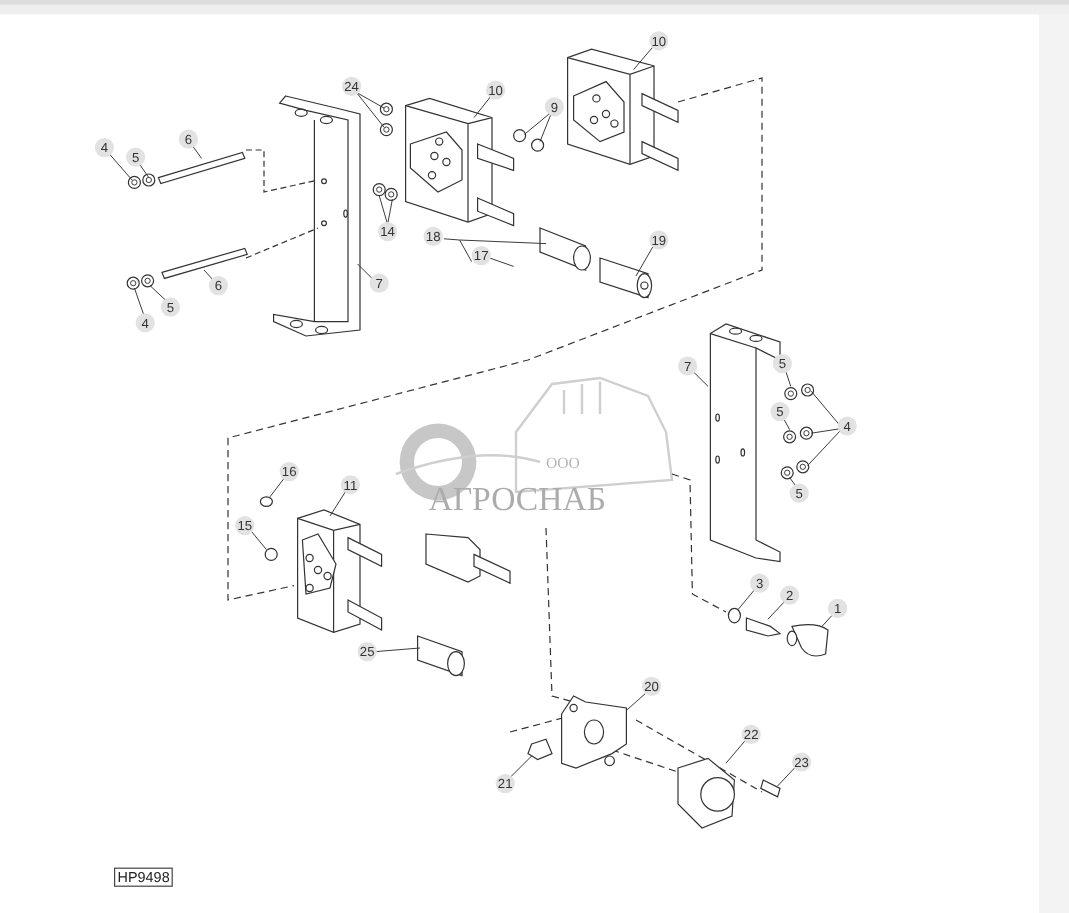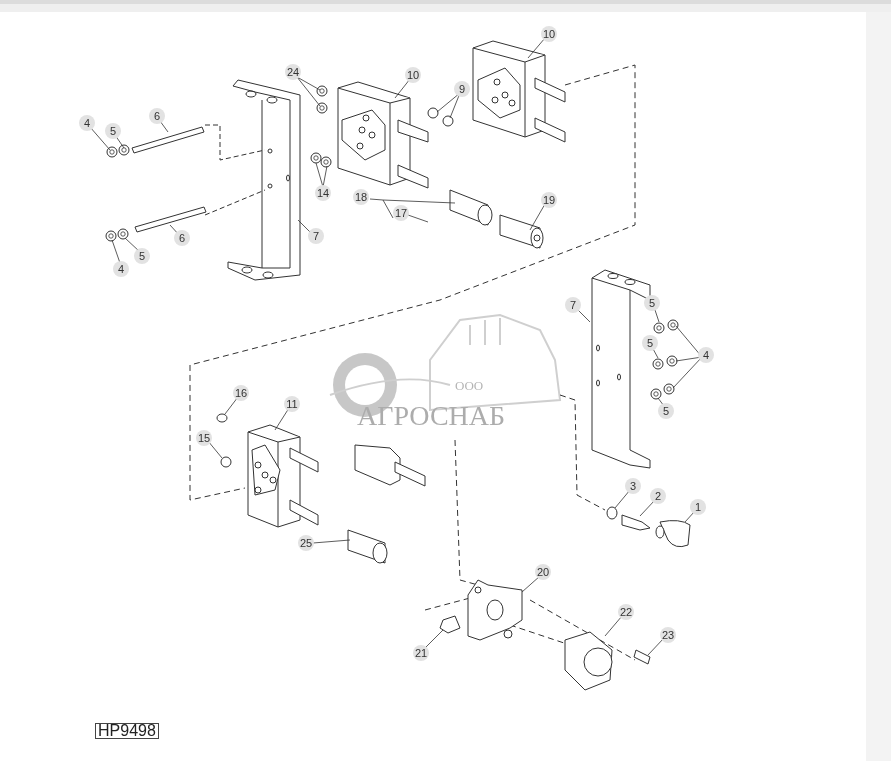--- a/index.html
+++ b/index.html
@@ -4,21 +4,21 @@
 <style>
   html,body{margin:0;padding:0;}
   body{width:891px;height:761px;background:#f4f4f4;position:relative;overflow:hidden;font-family:"Liberation Sans",sans-serif;}
   .topbar{position:absolute;left:0;top:0;width:891px;height:4px;background:#dcdcdc;}
   .topbar2{position:absolute;left:0;top:4px;width:891px;height:8px;background:#efefef;}
   .panel{position:absolute;left:0;top:12px;width:866px;height:749px;background:#fff;}
   .rightstrip{position:absolute;left:866px;top:12px;width:25px;height:749px;background:#f3f3f3;}
   svg{position:absolute;left:0;top:0;}
   .callout circle{fill:#e2e2e2;stroke:none;}
   .callout text{font-family:"Liberation Sans",sans-serif;font-size:11px;fill:#333;text-anchor:middle;}
-  .figid{position:absolute;left:95px;top:723px;border:1px solid #444;padding:0 2px;font-size:16px;line-height:14px;color:#222;background:#fff;font-family:"Liberation Sans",sans-serif;}
+  .figid{position:absolute;left:95px;top:723px;border:1px solid #444;padding:0 2px;font-size:12px;line-height:14px;color:#222;background:#fff;font-family:"Liberation Sans",sans-serif;}
   .wm-text{font-family:"Liberation Serif",serif;}
 </style>
 </head>
 <body>
 
 <div class="topbar"></div>
 <div class="topbar2"></div>
 <div class="panel"></div>
 <div class="rightstrip"></div>
 

